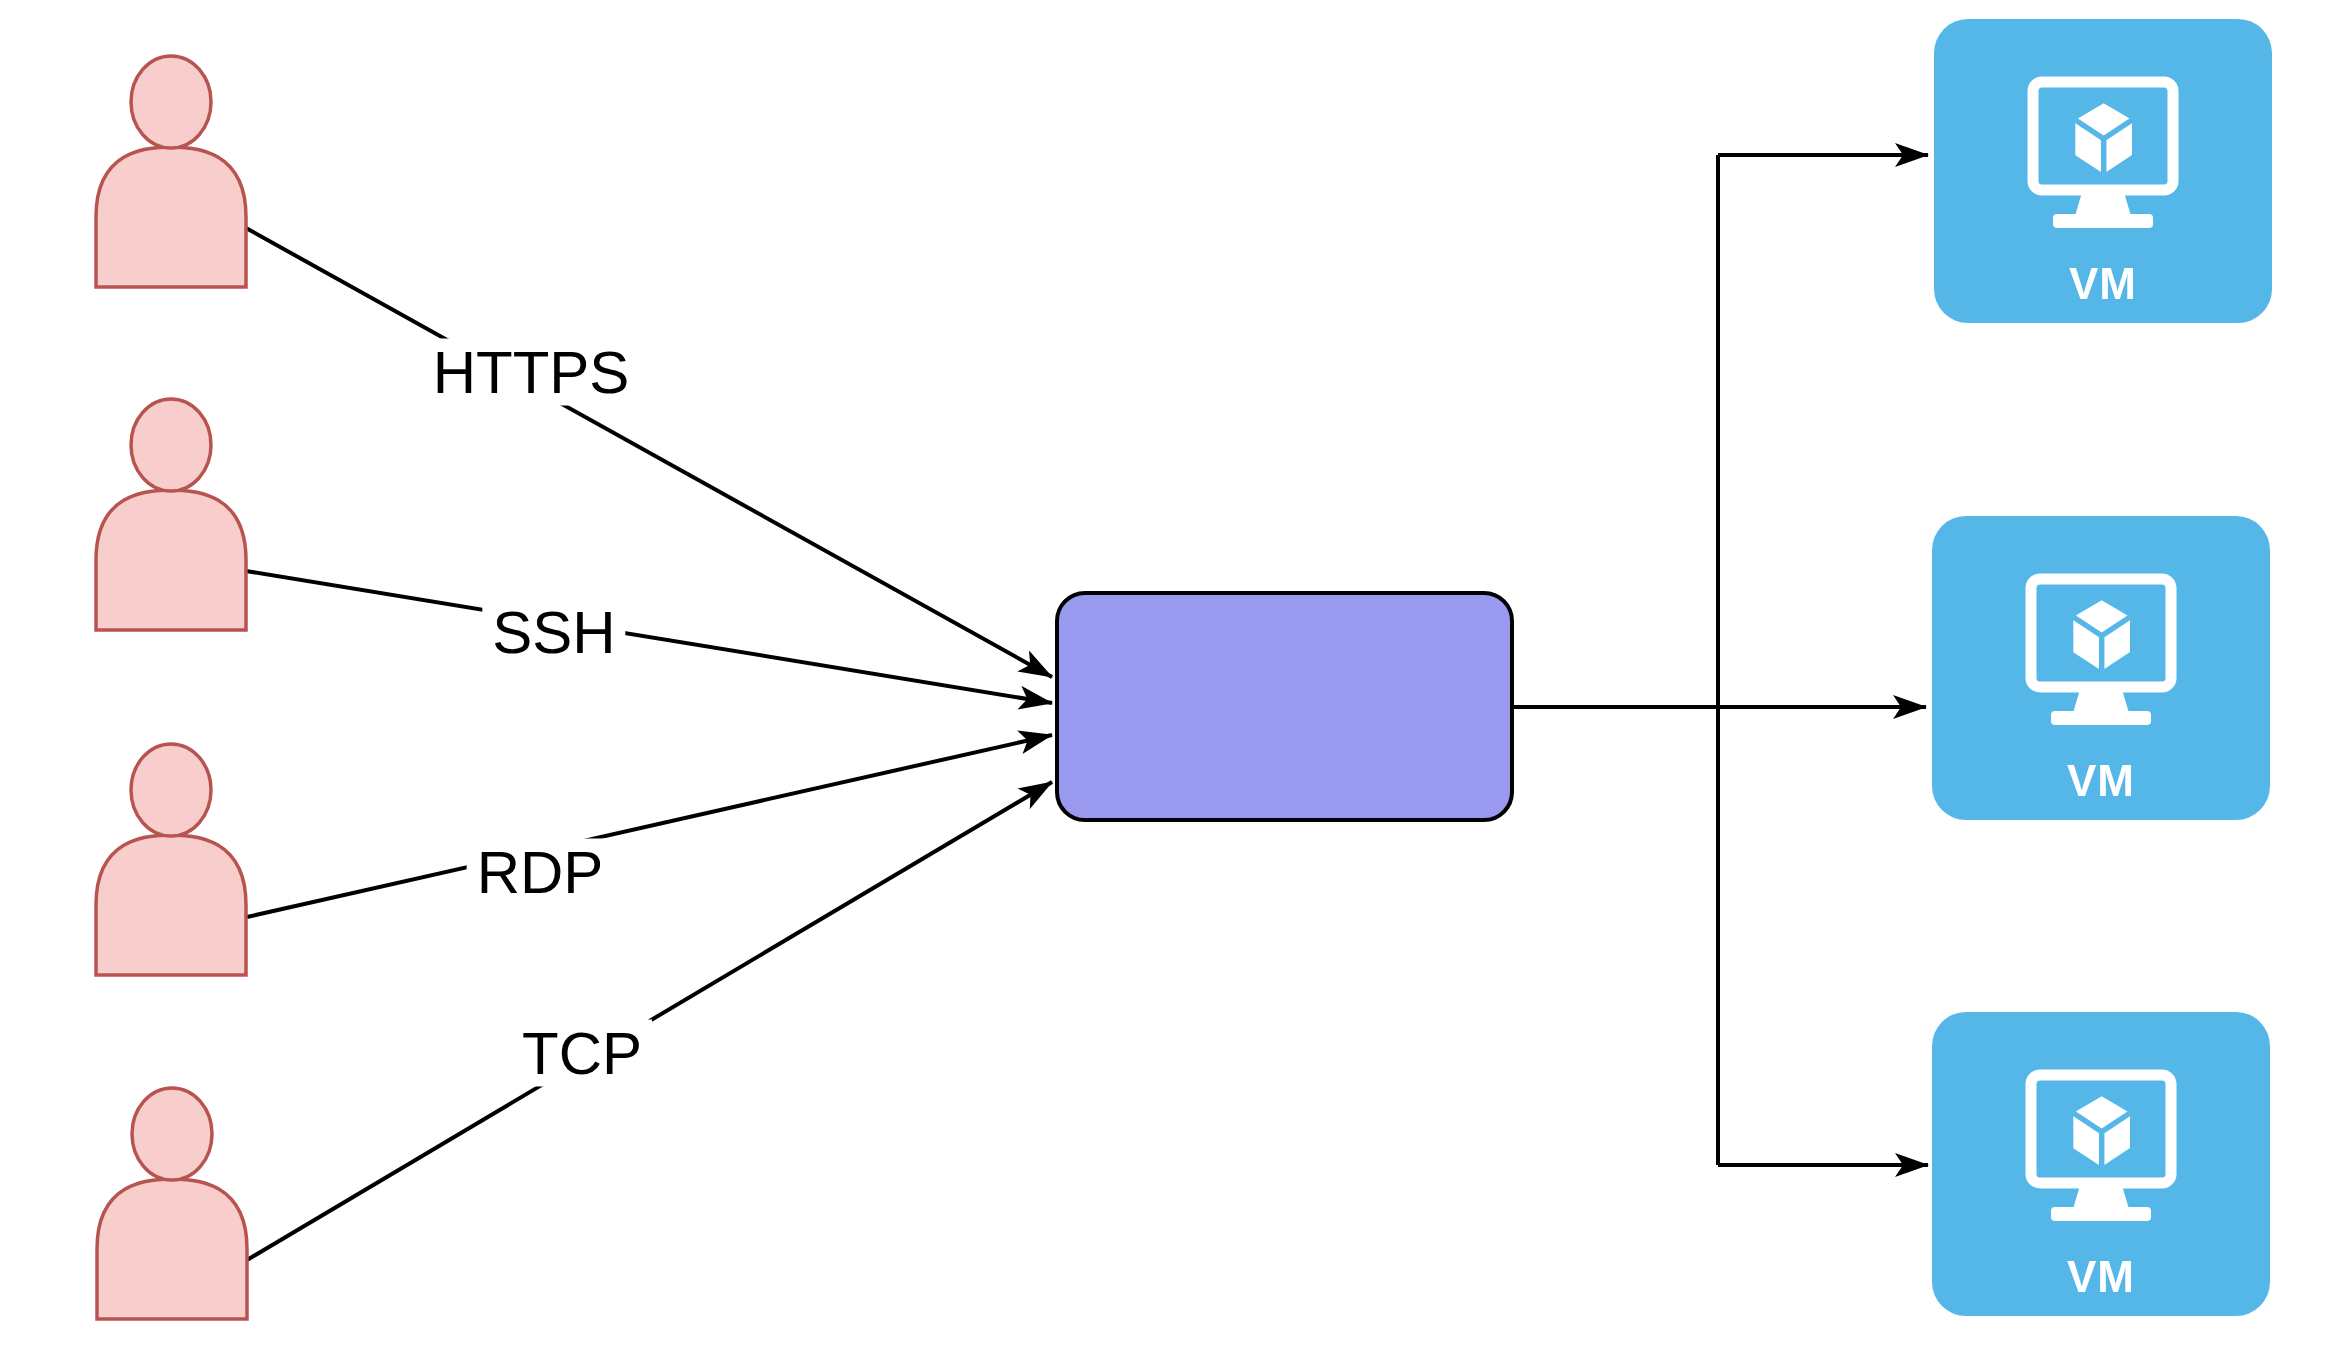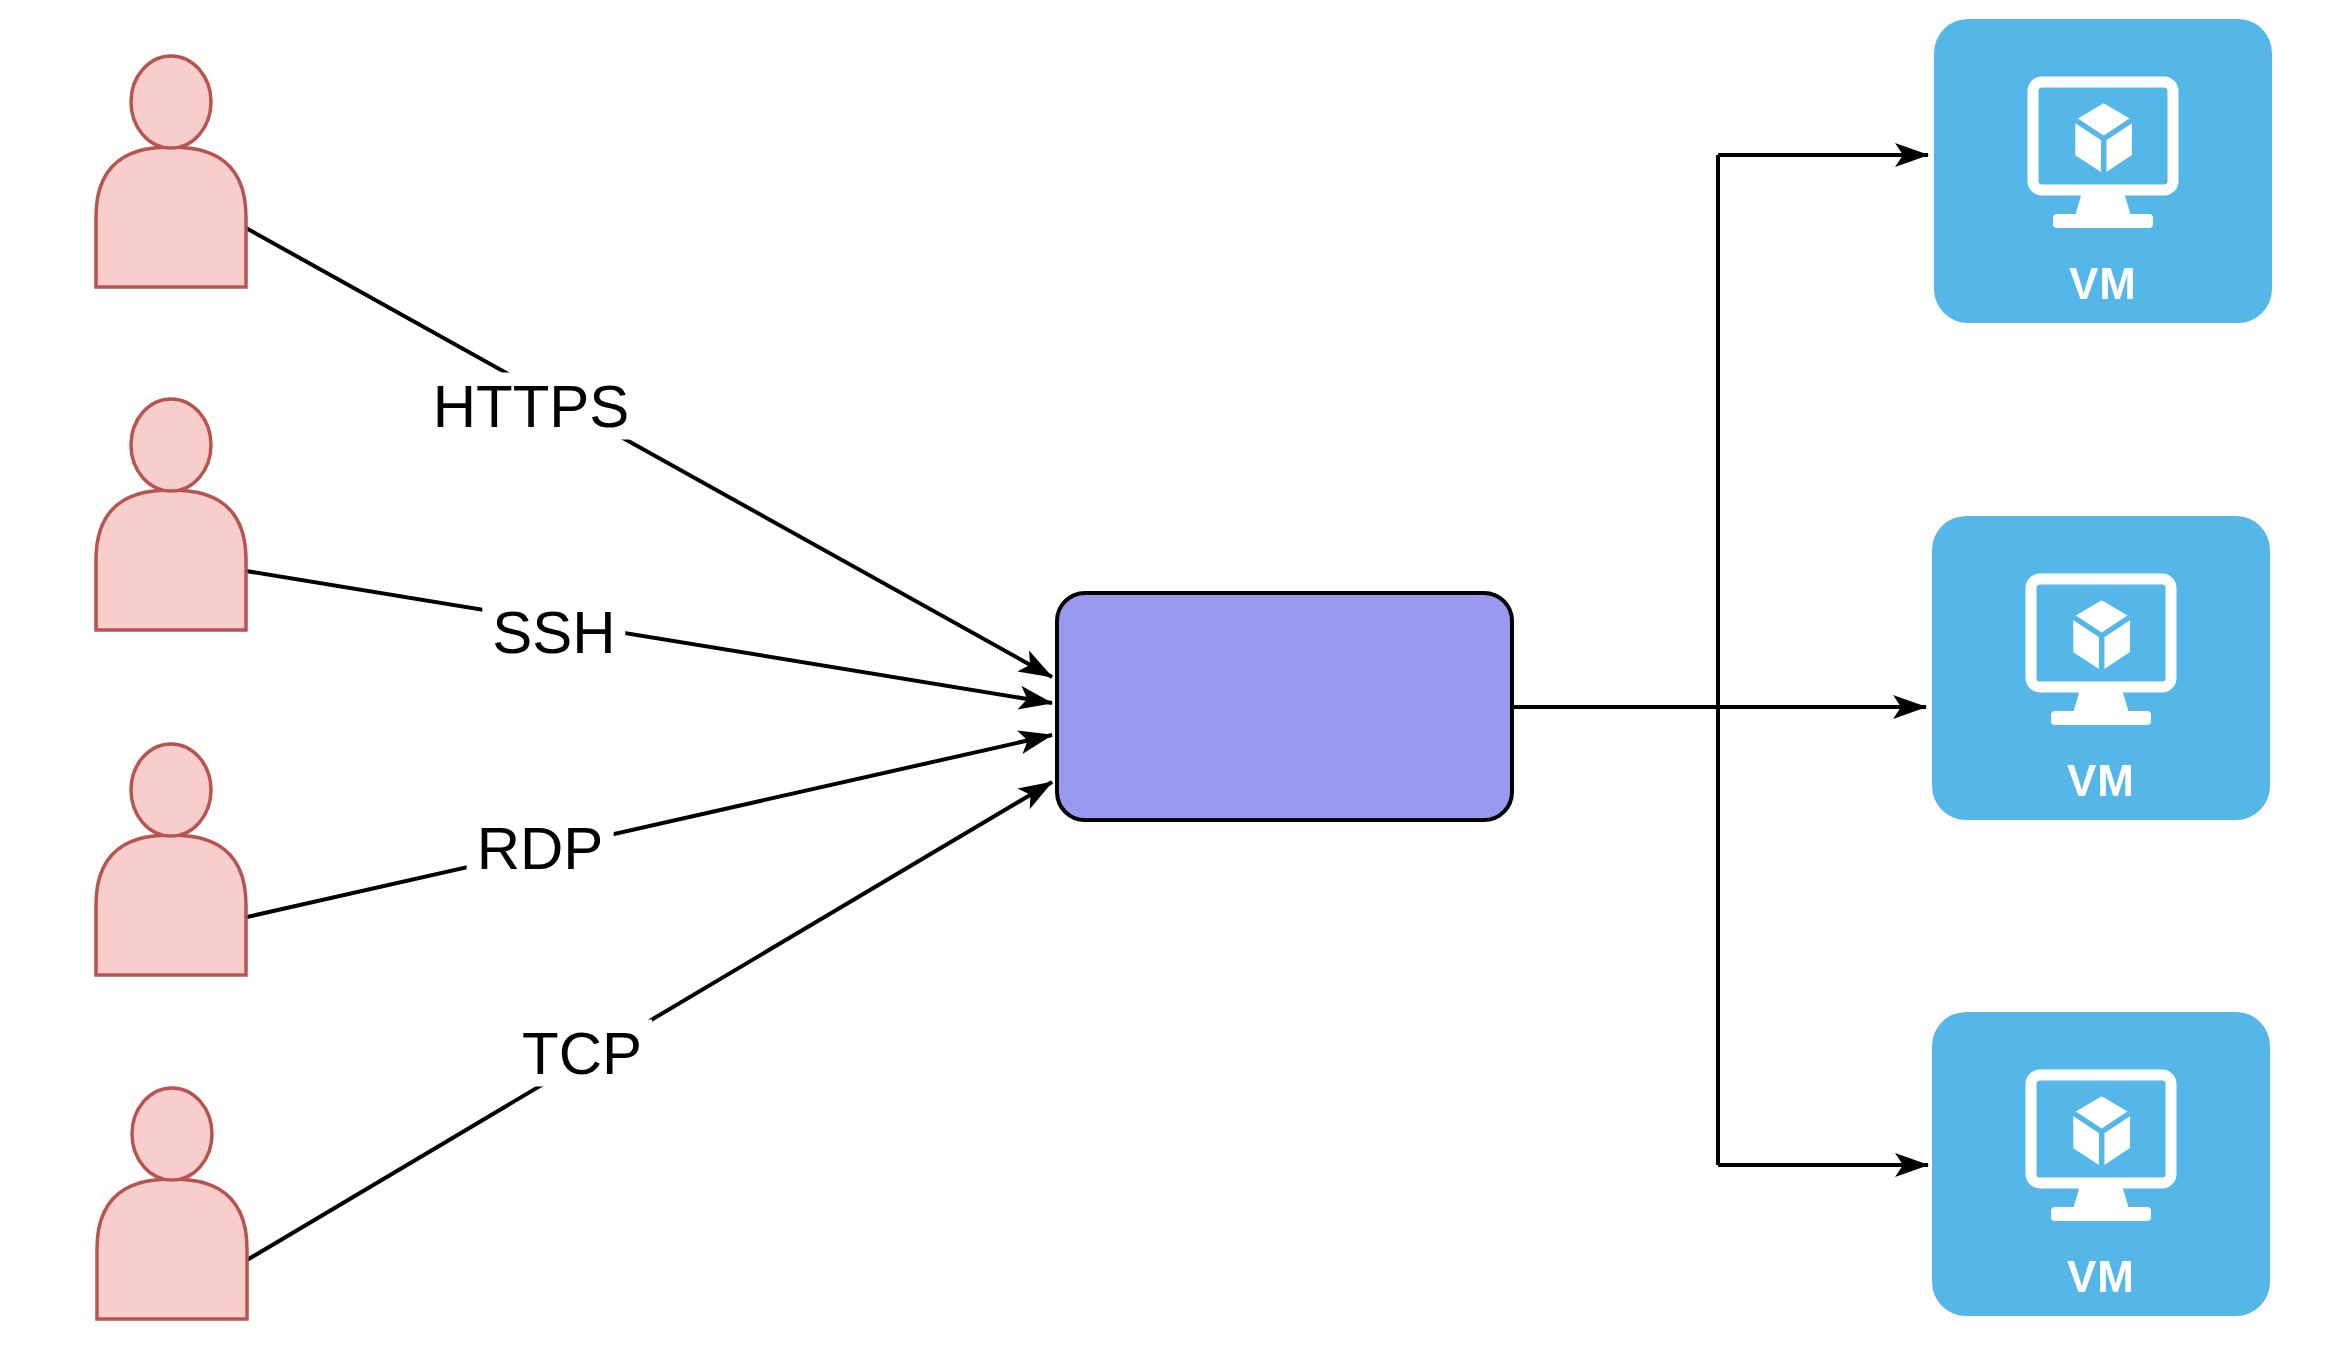--- a/index.html
+++ b/index.html
@@ -85,23 +85,23 @@
 
     <rect x="1934" y="19" width="338" height="304" rx="34" fill="#54B7E8"></rect>
     <rect x="1932" y="516" width="338" height="304" rx="34" fill="#54B7E8"></rect>
     <rect x="1932" y="1012" width="338" height="304" rx="34" fill="#54B7E8"></rect>
 
     <use href="#vm-monitor" transform="translate(2028,77)"></use>
     <use href="#vm-monitor" transform="translate(2026,574)"></use>
     <use href="#vm-monitor" transform="translate(2026,1070)"></use>
   </svg>
 
-  <div class="edge-label" style="left:531px; top:372px;margin-top:34px;">HTTPS</div>
+  <div class="edge-label" style="left:531px; top:372px;">HTTPS</div>
   <div class="edge-label" style="left:554px; top:632px;">SSH</div>
-  <div class="edge-label" style="left:540px; top:848px;">RDP</div>
+  <div class="edge-label" style="left:540px; top:872px;">RDP</div>
   <div class="edge-label" style="left:582px; top:1053px;">TCP</div>
 
 
   <div class="vm-label" style="left:2103px; top:284px;">VM</div>
   <div class="vm-label" style="left:2101px; top:781px;">VM</div>
   <div class="vm-label" style="left:2101px; top:1277px;">VM</div>
 
 </div>
 
 </body></html>

